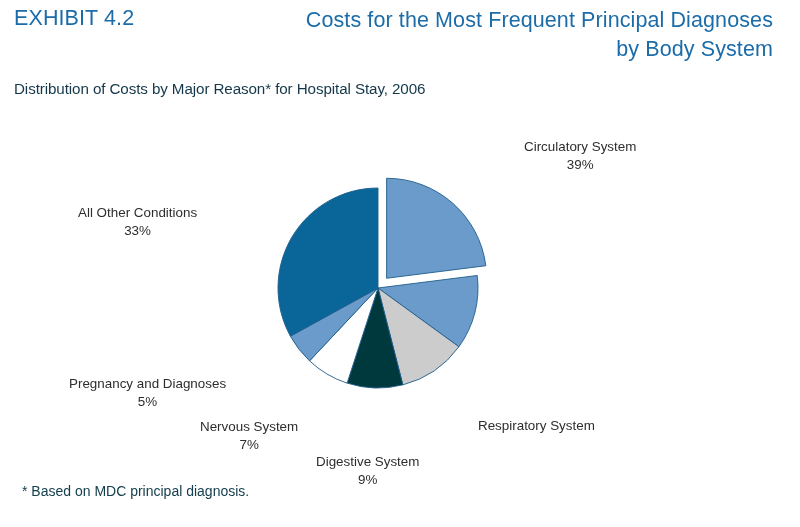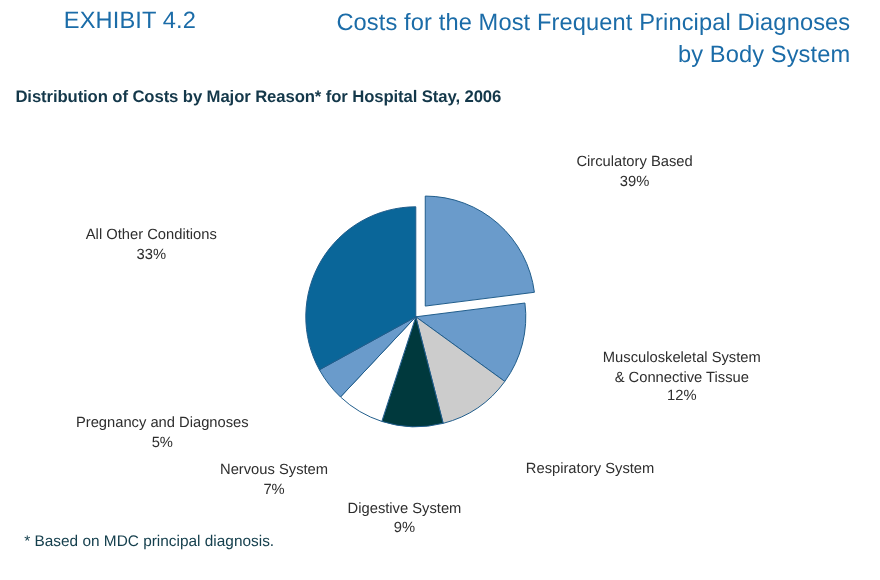--- a/index.html
+++ b/index.html
@@ -23,39 +23,38 @@
     width: 800px;
   }
   #exhibit-number {
     position: absolute;
     left: 14px;
     top: 6px;
     font-size: 21.5px;
     color: #1B6CA8;
     letter-spacing: 0.1px;
     white-space: nowrap;
-    margin-left: 44px;
   }
   #exhibit-title {
     position: absolute;
     left: 173px;
     top: 6px;
     width: 600px;
     font-size: 21.5px;
     color: #1B6CA8;
     line-height: 29px;
     letter-spacing: 0.1px;
     text-align: right;
   }
   #subtitle {
     position: absolute;
     left: 14px;
     top: 80px;
     font-size: 15.2px;
-    font-weight: bold;
+    font-weight: normal;
     color: #14384A;
     letter-spacing: -0.1px;
     white-space: nowrap;
   }
 
   
   #chart-area {
     position: absolute;
     left: 0;
     top: 105px;
@@ -117,29 +116,24 @@
         <path d="M 378.00 183.00 L 477.21 170.47 A 100 100 0 0 1 458.90 241.78 Z" fill="#6A9BCB" stroke="#1F5C8B" stroke-width="0.9" stroke-linejoin="round"></path>
         <path d="M 378.00 183.00 L 458.90 241.78 A 100 100 0 0 1 402.87 279.86 Z" fill="#CCCCCC" stroke="#1F5C8B" stroke-width="0.9" stroke-linejoin="round"></path>
         <path d="M 378.00 183.00 L 402.87 279.86 A 100 100 0 0 1 347.10 278.11 Z" fill="#00393D" stroke="#1F5C8B" stroke-width="0.9" stroke-linejoin="round"></path>
         <path d="M 378.00 183.00 L 347.10 278.11 A 100 100 0 0 1 309.55 255.90 Z" fill="#FFFFFF" stroke="#1F5C8B" stroke-width="0.9" stroke-linejoin="round"></path>
         <path d="M 378.00 183.00 L 309.55 255.90 A 100 100 0 0 1 290.37 231.18 Z" fill="#6A9BCB" stroke="#1F5C8B" stroke-width="0.9" stroke-linejoin="round"></path>
         <path d="M 378.00 183.00 L 290.37 231.18 A 100 100 0 0 1 378.00 83.00 Z" fill="#0A6699" stroke="#1F5C8B" stroke-width="0.9" stroke-linejoin="round"></path>
       </g>
   </svg>
 
   <div class="slice-label" id="label-circulatory">
-    <span>Circulatory Based</span>
+    <span>Circulatory System</span>
     <span class="pct">39%</span>
   </div>
 
-  <div class="slice-label" id="label-musculoskeletal">
-    <span>Musculoskeletal System</span>
-    <span class="pct">&amp; Connective Tissue</span>
-    <span class="pct">12%</span>
-  </div>
 
   <div class="slice-label" id="label-respiratory">
     <span>Respiratory System</span>
   </div>
 
   <div class="slice-label" id="label-digestive">
     <span>Digestive System</span>
     <span class="pct">9%</span>
   </div>
 

